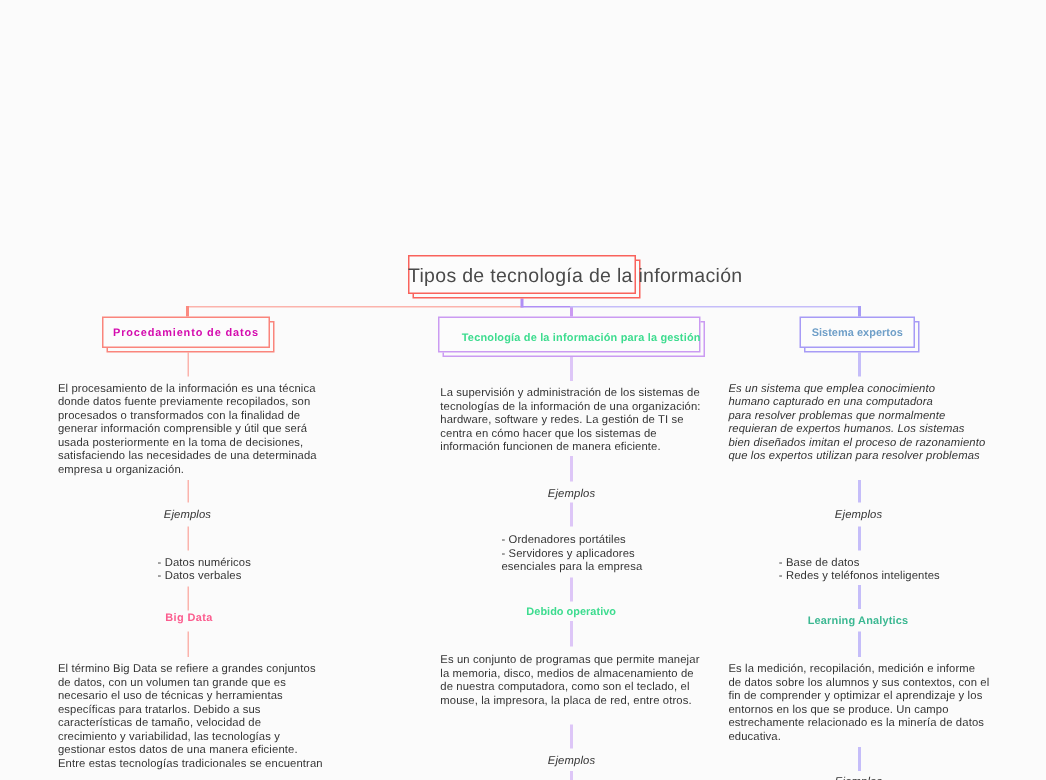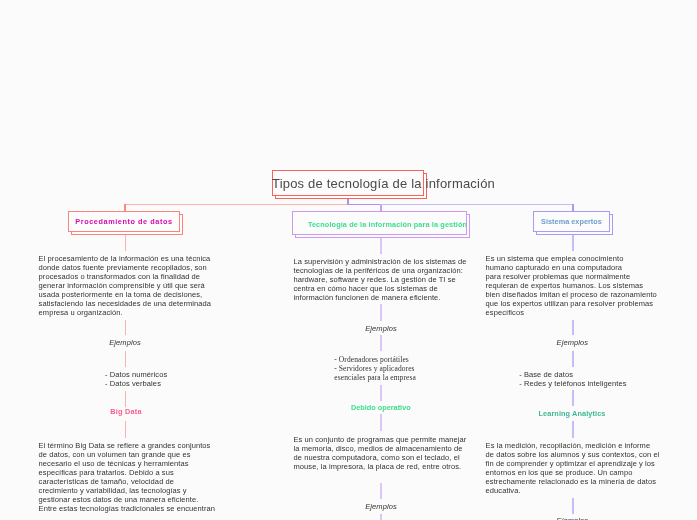--- a/index.html
+++ b/index.html
@@ -119,55 +119,54 @@
       <div>específicas para tratarlos. Debido a sus</div>
       <div>características de tamaño, velocidad de</div>
       <div>crecimiento y variabilidad, las tecnologías y</div>
       <div>gestionar estos datos de una manera eficiente.</div>
       <div>Entre estas tecnologías tradicionales se encuentran</div>
     </div>
 
   <div class="vline" style="left:380.3px;top:238.0px;height:16.2px;background:#ddc6f7;"></div>
   <div class="para" style="left:293.5px;top:256.68px;">
       <div>La supervisión y administración de los sistemas de</div>
-      <div>tecnologías de la periféricos de una organización:</div>
+      <div>tecnologías de la información de una organización:</div>
       <div>hardware, software y redes. La gestión de TI se</div>
       <div>centra en cómo hacer que los sistemas de</div>
       <div>información funcionen de manera eficiente.</div>
     </div>
   <div class="vline" style="left:380.3px;top:304.4px;height:16.7px;background:#ddc6f7;"></div>
   <div class="para ctr" style="left:293.5px;top:323.78px;width:175.0px;">Ejemplos</div>
   <div class="vline" style="left:380.3px;top:335.4px;height:16.0px;background:#ddc6f7;"></div>
-  <div class="para" style="left:334.3px;top:354.78px;font-family:Liberation Serif, serif;">
+  <div class="para" style="left:334.3px;top:354.78px;">
       <div>- Ordenadores portátiles</div>
       <div>- Servidores y aplicadores</div>
       <div>esenciales para la empresa</div>
     </div>
   <div class="vline" style="left:380.3px;top:384.5px;height:16.0px;background:#ddc6f7;"></div>
   <div class="sub" style="left:290px;top:402.65px;width:181.6px;color:#3ddc8f;letter-spacing:0.01px;">Debido operativo</div>
   <div class="vline" style="left:380.3px;top:414.3px;height:16.7px;background:#ddc6f7;"></div>
   <div class="para" style="left:293.5px;top:434.88px;">
       <div>Es un conjunto de programas que permite manejar</div>
       <div>la memoria, disco, medios de almacenamiento de</div>
       <div>de nuestra computadora, como son el teclado, el</div>
       <div>mouse, la impresora, la placa de red, entre otros.</div>
     </div>
   <div class="vline" style="left:380.3px;top:482.6px;height:16.0px;background:#ddc6f7;"></div>
   <div class="para ctr" style="left:293.5px;top:502.38px;width:175.0px;">Ejemplos</div>
   <div class="vline" style="left:380.3px;top:513.7px;height:7px;background:#ddc6f7;"></div>
 
   <div class="vline" style="left:572.0px;top:234.8px;height:16.2px;background:#c5bdf9;"></div>
-  <div class="para" style="left:485.6px;top:253.78px;">
+  <div class="para" style="left:485.6px;top:253.78px;font-style:italic;">
       <div>Es un sistema que emplea conocimiento</div>
       <div>humano capturado en una computadora</div>
       <div>para resolver problemas que normalmente</div>
       <div>requieran de expertos humanos. Los sistemas</div>
       <div>bien diseñados imitan el proceso de razonamiento</div>
       <div>que los expertos utilizan para resolver problemas</div>
-      <div>específicos</div>
     </div>
   <div class="vline" style="left:572.0px;top:320.3px;height:15.0px;background:#c5bdf9;"></div>
   <div class="para ctr" style="left:485.6px;top:338.08px;width:173.5px;">Ejemplos</div>
   <div class="vline" style="left:572.0px;top:351.1px;height:15.9px;background:#c5bdf9;"></div>
   <div class="para" style="left:519.2px;top:369.78px;">
       <div>- Base de datos</div>
       <div>- Redes y teléfonos inteligentes</div>
     </div>
   <div class="vline" style="left:572.0px;top:390.4px;height:16.0px;background:#c5bdf9;"></div>
   <div class="sub" style="left:486px;top:409.25px;width:172px;color:#3cb892;letter-spacing:0.11px;">Learning Analytics</div>

